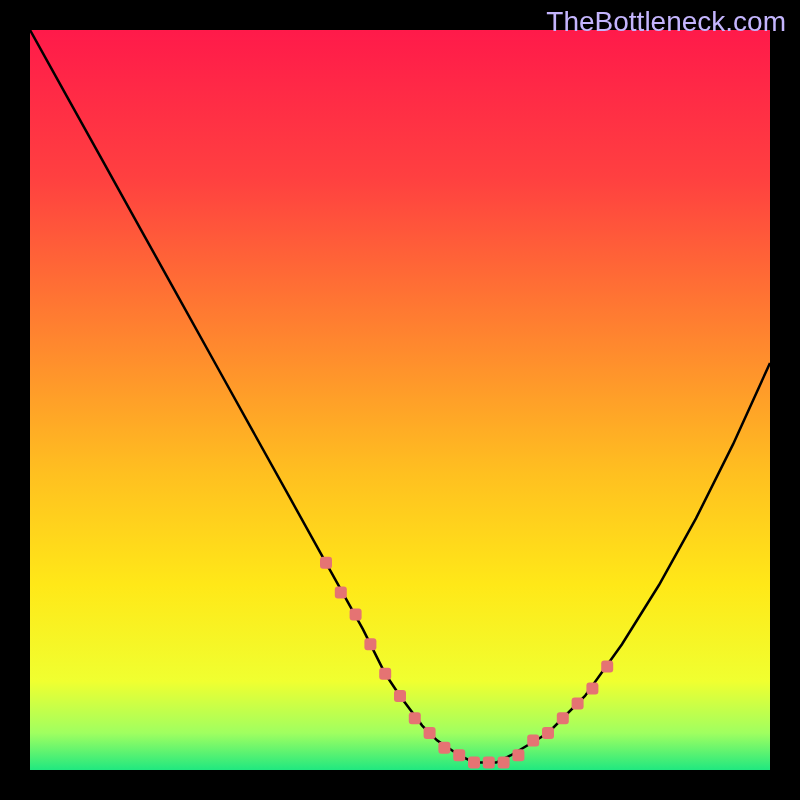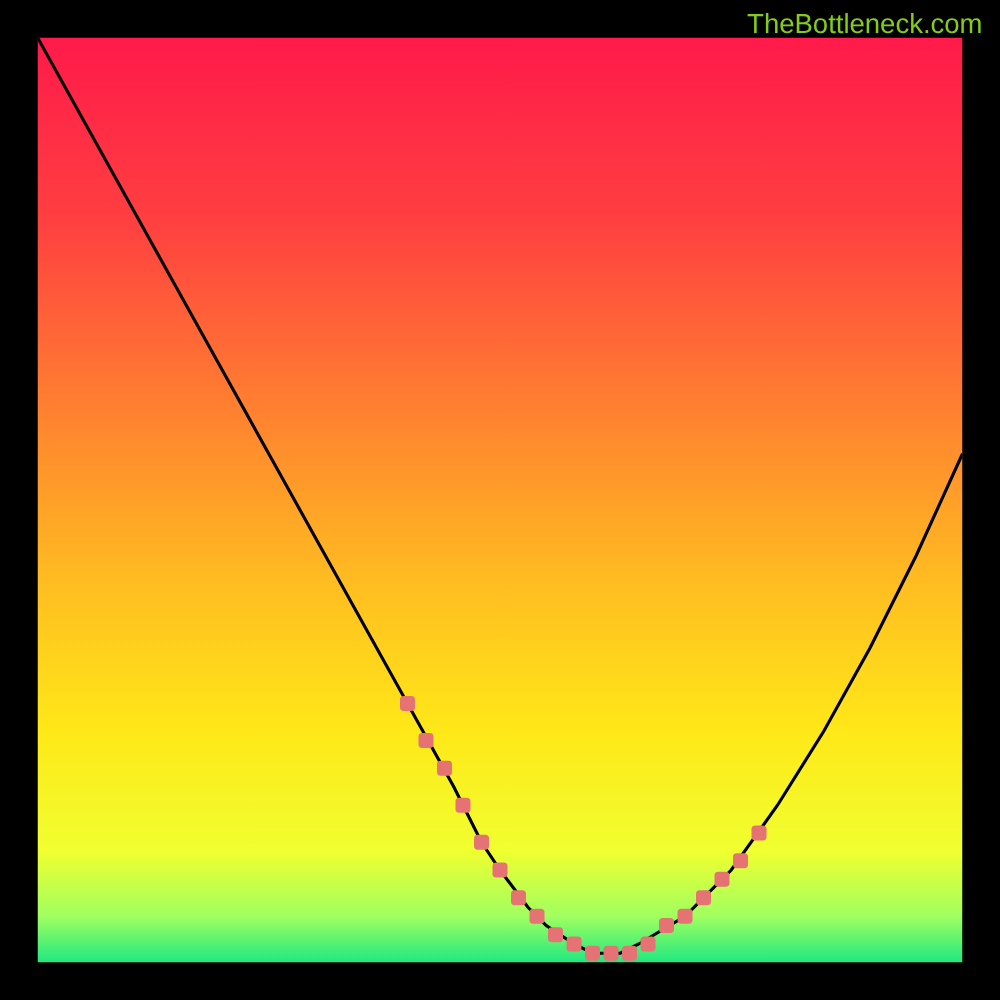--- a/index.html
+++ b/index.html
@@ -1,17 +1,17 @@
 <!DOCTYPE html>
 <html><head>
 <meta charset="utf-8">
 <style>
   * { margin: 0; padding: 0; box-sizing: border-box; }
   body { width: 800px; height: 800px; background: #000; position: relative; font-family: Arial, sans-serif; }
-  .watermark { position: absolute; top: 6px; right: 14px; color: #84cc16; font-size: 22px; font-weight: 500; z-index: 10; }
+  .watermark { position: absolute; top: 6px; right: 14px; color: #c4b5fd; font-size: 28px; font-weight: 500; z-index: 10; }
   .plot-area { position: absolute; top: 30px; left: 30px; width: 740px; height: 740px; }
   .gradient-bg { position: absolute; top: 0; left: 0; width: 100%; height: 100%; }
   svg.curve { position: absolute; top: 0; left: 0; width: 100%; height: 100%; }
 </style>
 </head>
 <body>
 
 <div class="watermark">TheBottleneck.com</div>
 
 <div class="plot-area">

